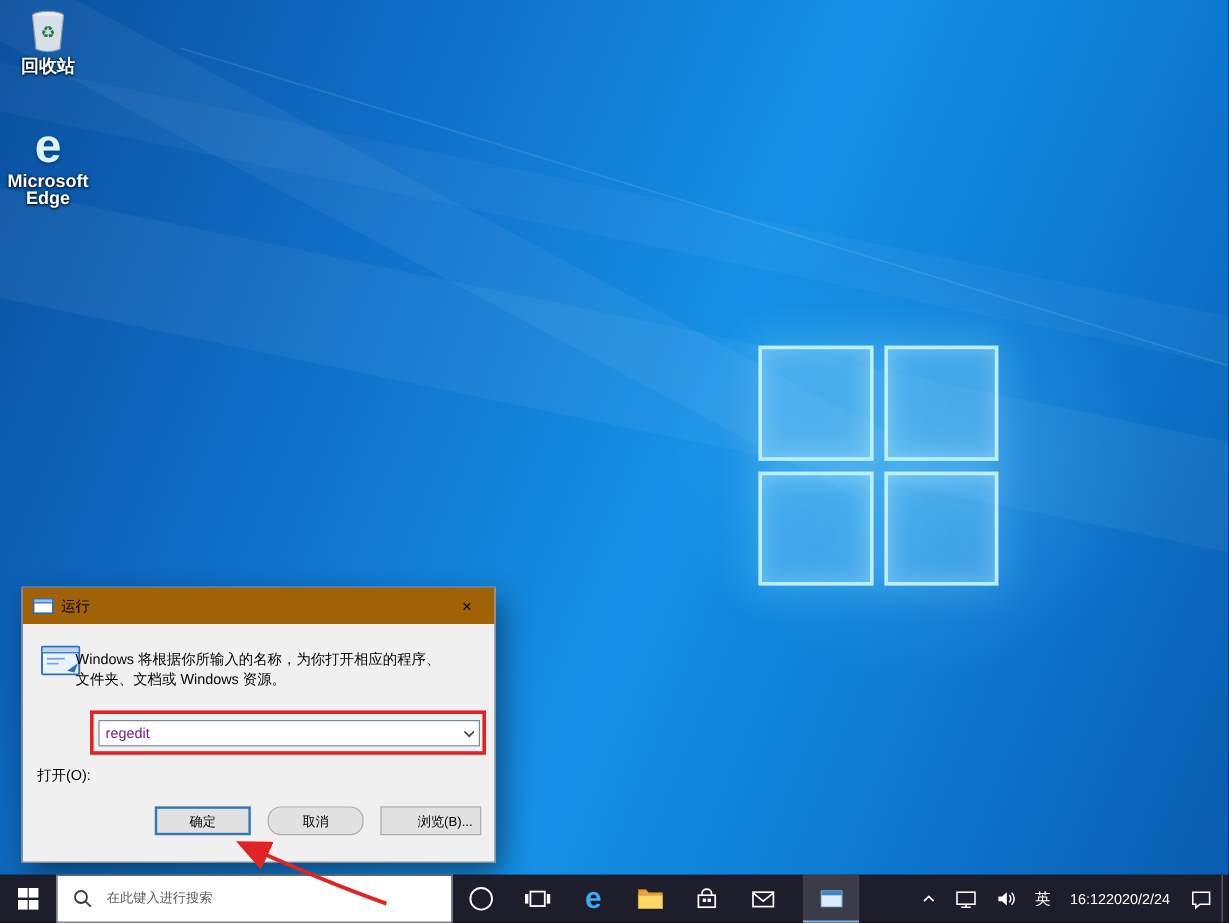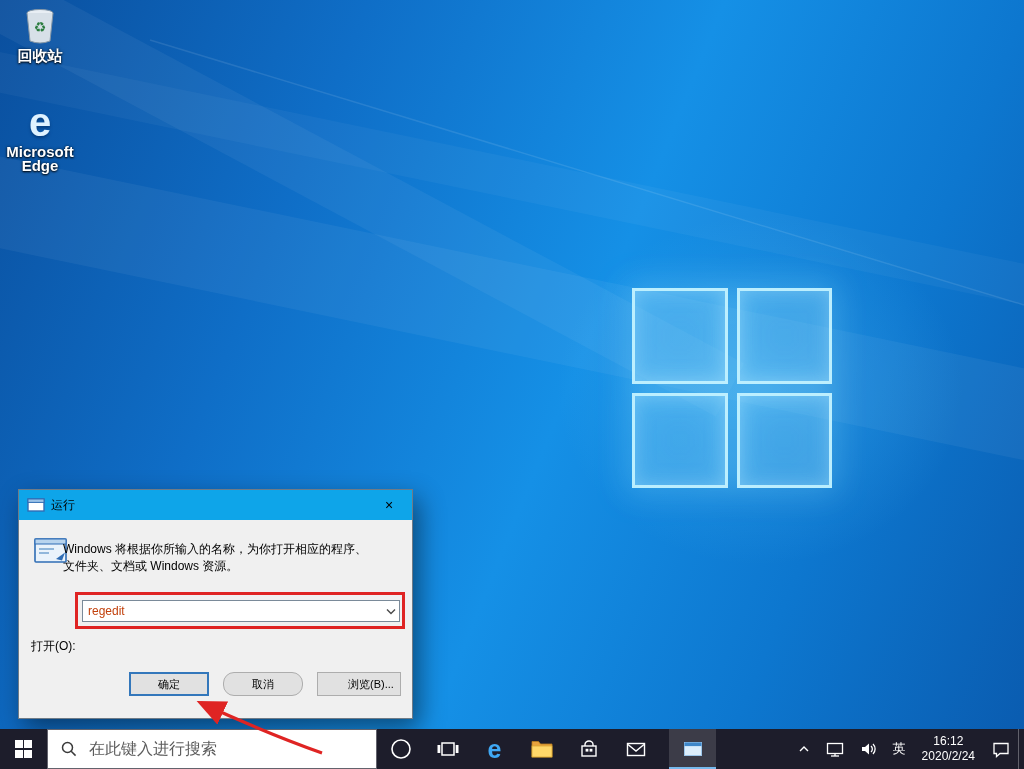--- a/index.html
+++ b/index.html
@@ -38,36 +38,36 @@
   .edge-glyph{
     font-size:40px;font-weight:bold;line-height:40px;color:#dff2ff;
     text-shadow:0 2px 3px rgba(0,40,90,.55);
   }
   
   .run-dialog{
     position:absolute;left:18px;top:489px;width:393px;height:228px;z-index:10;
     background:#f0f0f0;border:1px solid #6f7b87;box-shadow:6px 10px 24px rgba(0,0,0,.45);
     font-size:12px;color:#000;
   }
-  .titlebar{height:30px;background:#0ea5e9;display:flex;align-items:center;padding-left:8px;}
+  .titlebar{height:30px;background:#a16207;display:flex;align-items:center;padding-left:8px;}
   .title-text{margin-left:6px;font-size:12px;}
   .close-btn{
     margin-left:auto;width:46px;height:30px;display:flex;align-items:center;justify-content:center;
     font-size:14px;background:transparent;border:none;cursor:pointer;font-family:inherit;
   }
   .dlg-icon{position:absolute;left:12px;top:46px;}
   .dlg-desc{position:absolute;left:44px;top:51px;width:326px;line-height:17px;}
   .open-label{position:absolute;left:12px;top:116px;margin-top:32px;}
   .combo{
     position:absolute;left:63px;top:110px;width:318px;height:22px;background:#fff;
     border:1px solid #7a8a99;display:flex;align-items:center;box-sizing:border-box;
   }
   .combo input{
     flex:1;border:none;outline:none;background:transparent;font-size:12px;
-    padding-left:5px;font-family:inherit;color:#c2410c;min-width:0;
+    padding-left:5px;font-family:inherit;color:#701a75;min-width:0;
   }
   .combo .chev{width:17px;height:100%;display:flex;align-items:center;justify-content:center;cursor:pointer;}
   .red-box{
     position:absolute;left:56px;top:102px;width:330px;height:37px;box-sizing:border-box;
     border:3px solid #df2423;pointer-events:none;z-index:5;
   }
   .dlg-btn{
     position:absolute;top:182px;width:80px;height:24px;background:#e1e1e1;border:1px solid #adadad;
     font-size:11px;font-family:Liberation Sans, sans-serif;cursor:pointer;display:flex;align-items:center;justify-content:center;
     box-sizing:border-box;
@@ -84,28 +84,28 @@
   }
   .tb-btn{width:47px;display:flex;align-items:center;justify-content:center;cursor:pointer;flex:0 0 auto;}
   .tb-btn.active{background:rgba(255,255,255,.14);box-shadow:inset 0 -2px 0 #76b9ed;margin-left:10px;}
   .start-logo{display:grid;grid-template-columns:8px 8px;grid-template-rows:8px 8px;gap:1.5px;}
   .start-logo div{background:#fff;}
   .search-box{
     width:330px;flex:0 0 auto;background:#fff;display:flex;align-items:center;gap:9px;
     padding-left:12px;border:1px solid #63636d;box-sizing:border-box;cursor:text;
   }
   .search-box input{
-    border:none;outline:none;font-size:16px;color:#333;width:250px;font-family:inherit;background:transparent;
+    border:none;outline:none;font-size:11px;color:#333;width:250px;font-family:inherit;background:transparent;
   }
   .search-box input::placeholder{color:#5c5c5c;opacity:1;}
   .edge-tb{font-size:25px;font-weight:bold;color:#3fa9f5;line-height:25px;}
   .tray{margin-left:auto;display:flex;align-items:stretch;}
   .tray-item{display:flex;align-items:center;justify-content:center;padding:0 7px;cursor:pointer;}
   .ime{font-size:13px;}
-  .clock{flex-direction:column;line-height:15px;font-size:12px;text-align:center;padding:0 9px;}
+  .clock{flex-direction:row;line-height:15px;font-size:12px;text-align:center;padding:0 9px;}
   .show-desktop{width:5px;border-left:1px solid rgba(255,255,255,.3);cursor:pointer;}
 </style>
 </head>
 <body>
 
 <div class="desktop">
   <svg class="beams" width="1024" height="729">
     <line x1="-60" y1="190" x2="1100" y2="430" stroke="rgba(255,255,255,0.05)" stroke-width="90"></line>
     <line x1="-60" y1="60" x2="1100" y2="300" stroke="rgba(255,255,255,0.04)" stroke-width="40"></line>
     <line x1="150" y1="40" x2="1024" y2="305" stroke="rgba(255,255,255,0.10)" stroke-width="1.5"></line>

